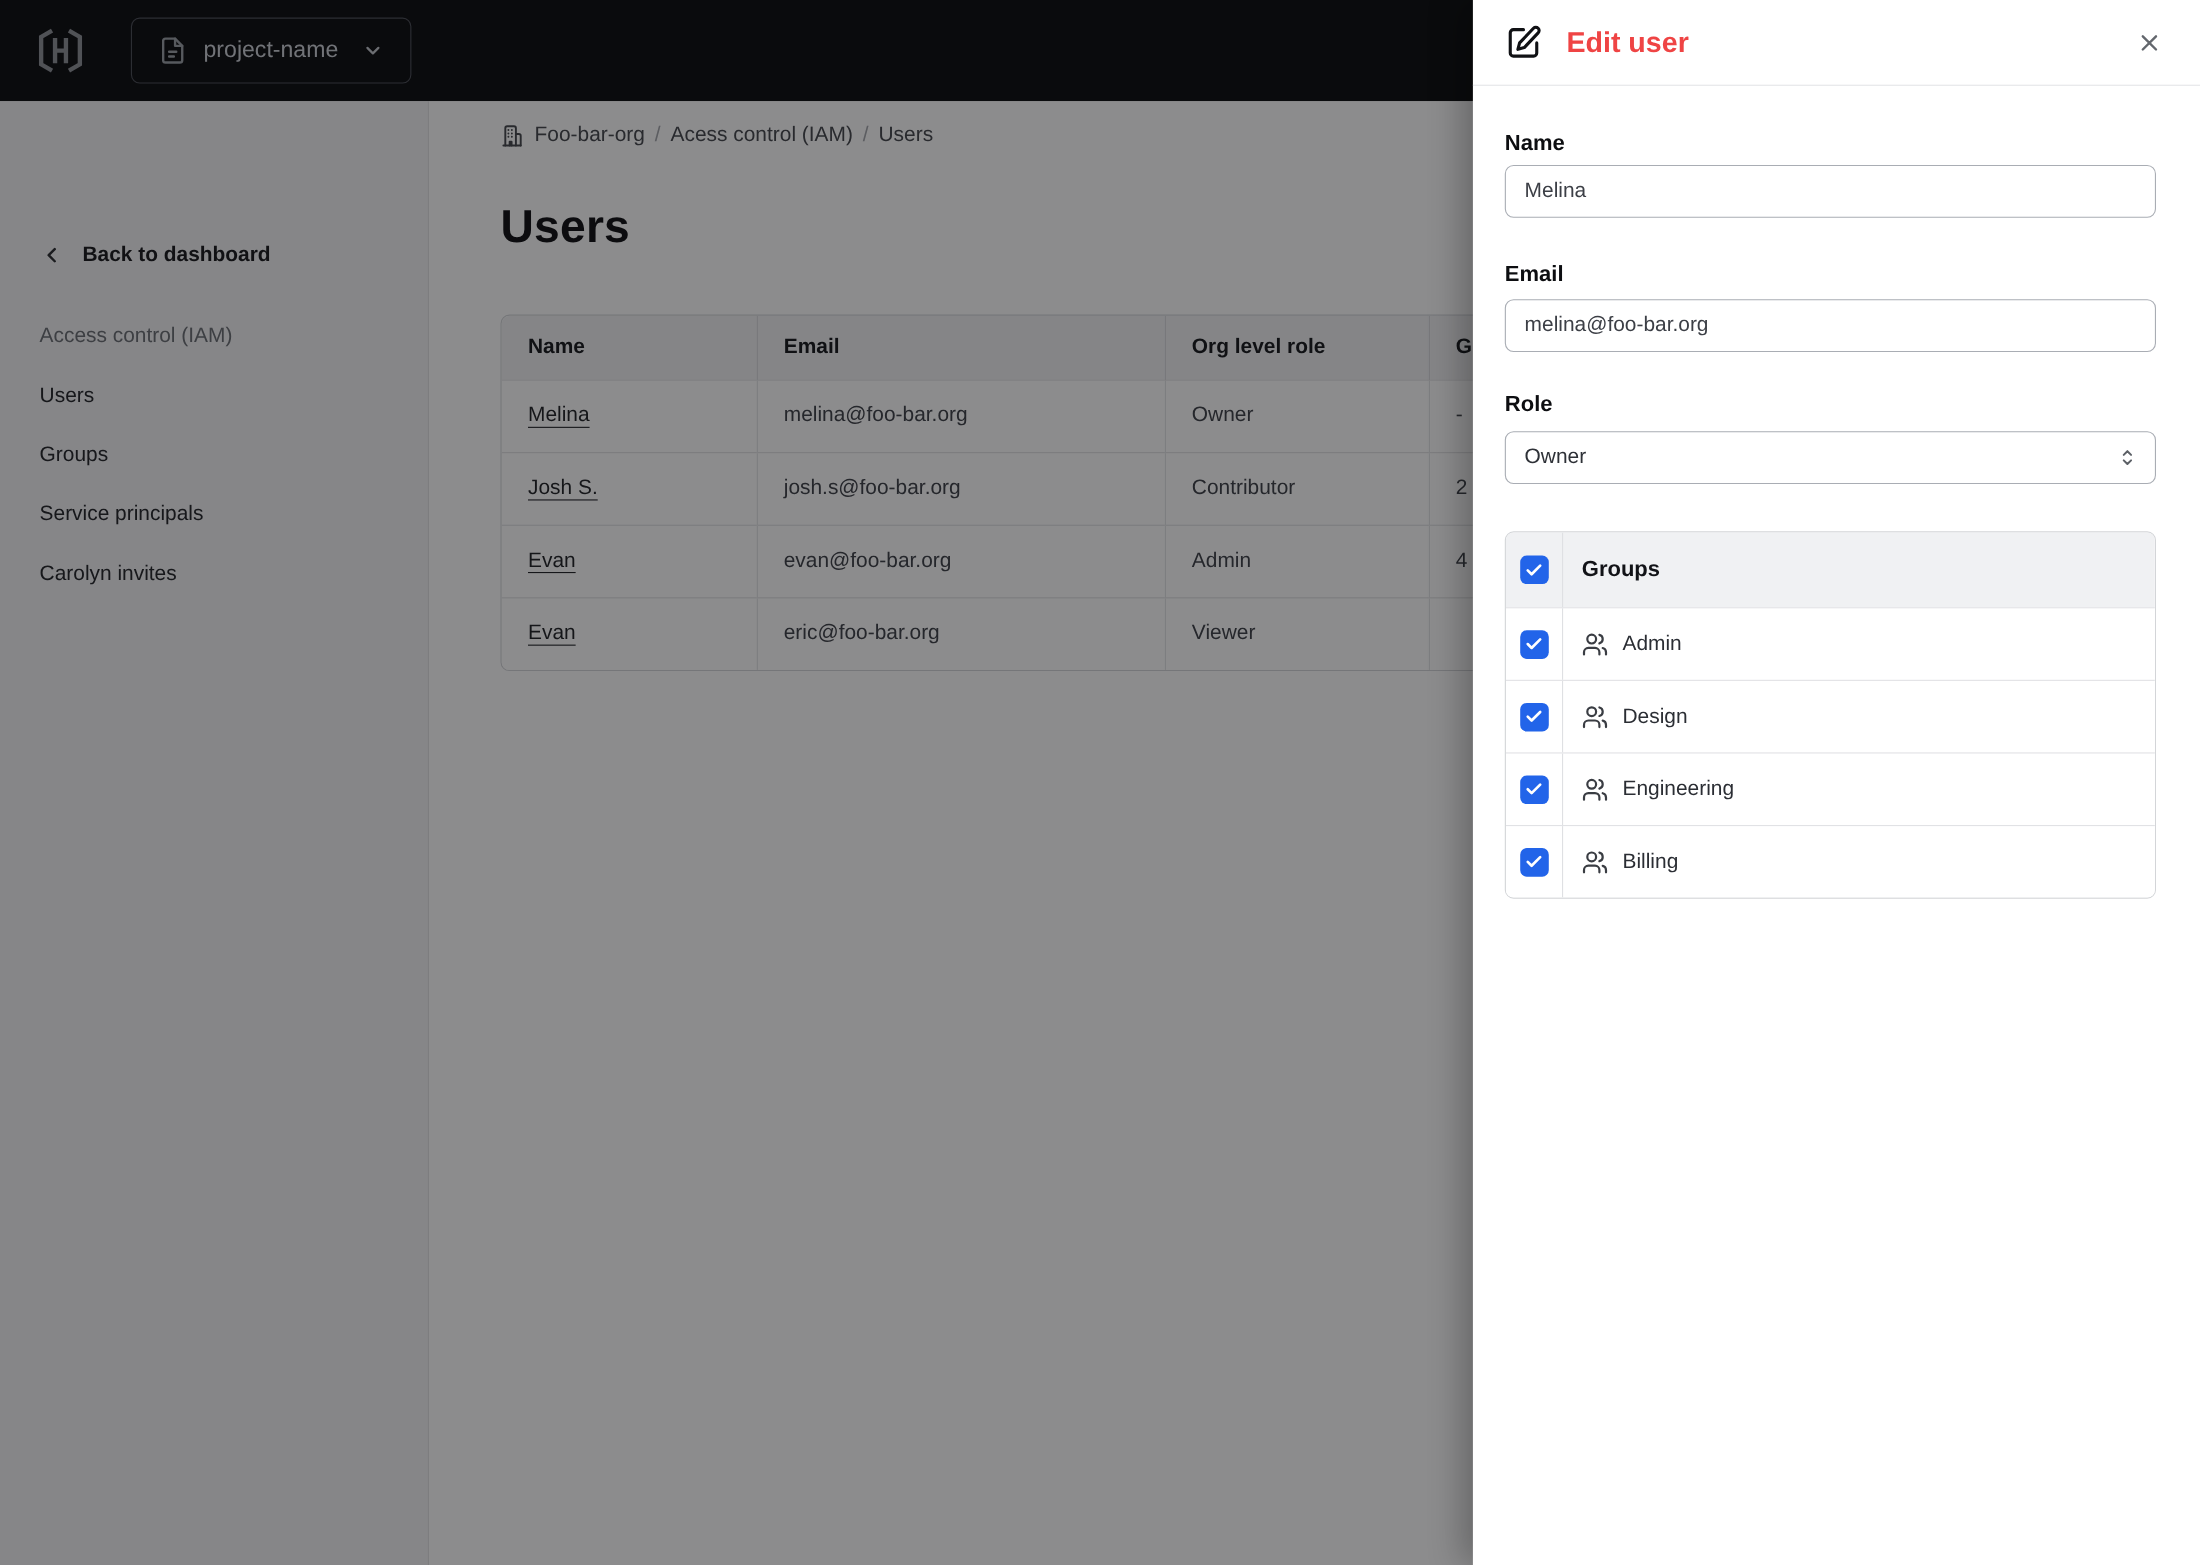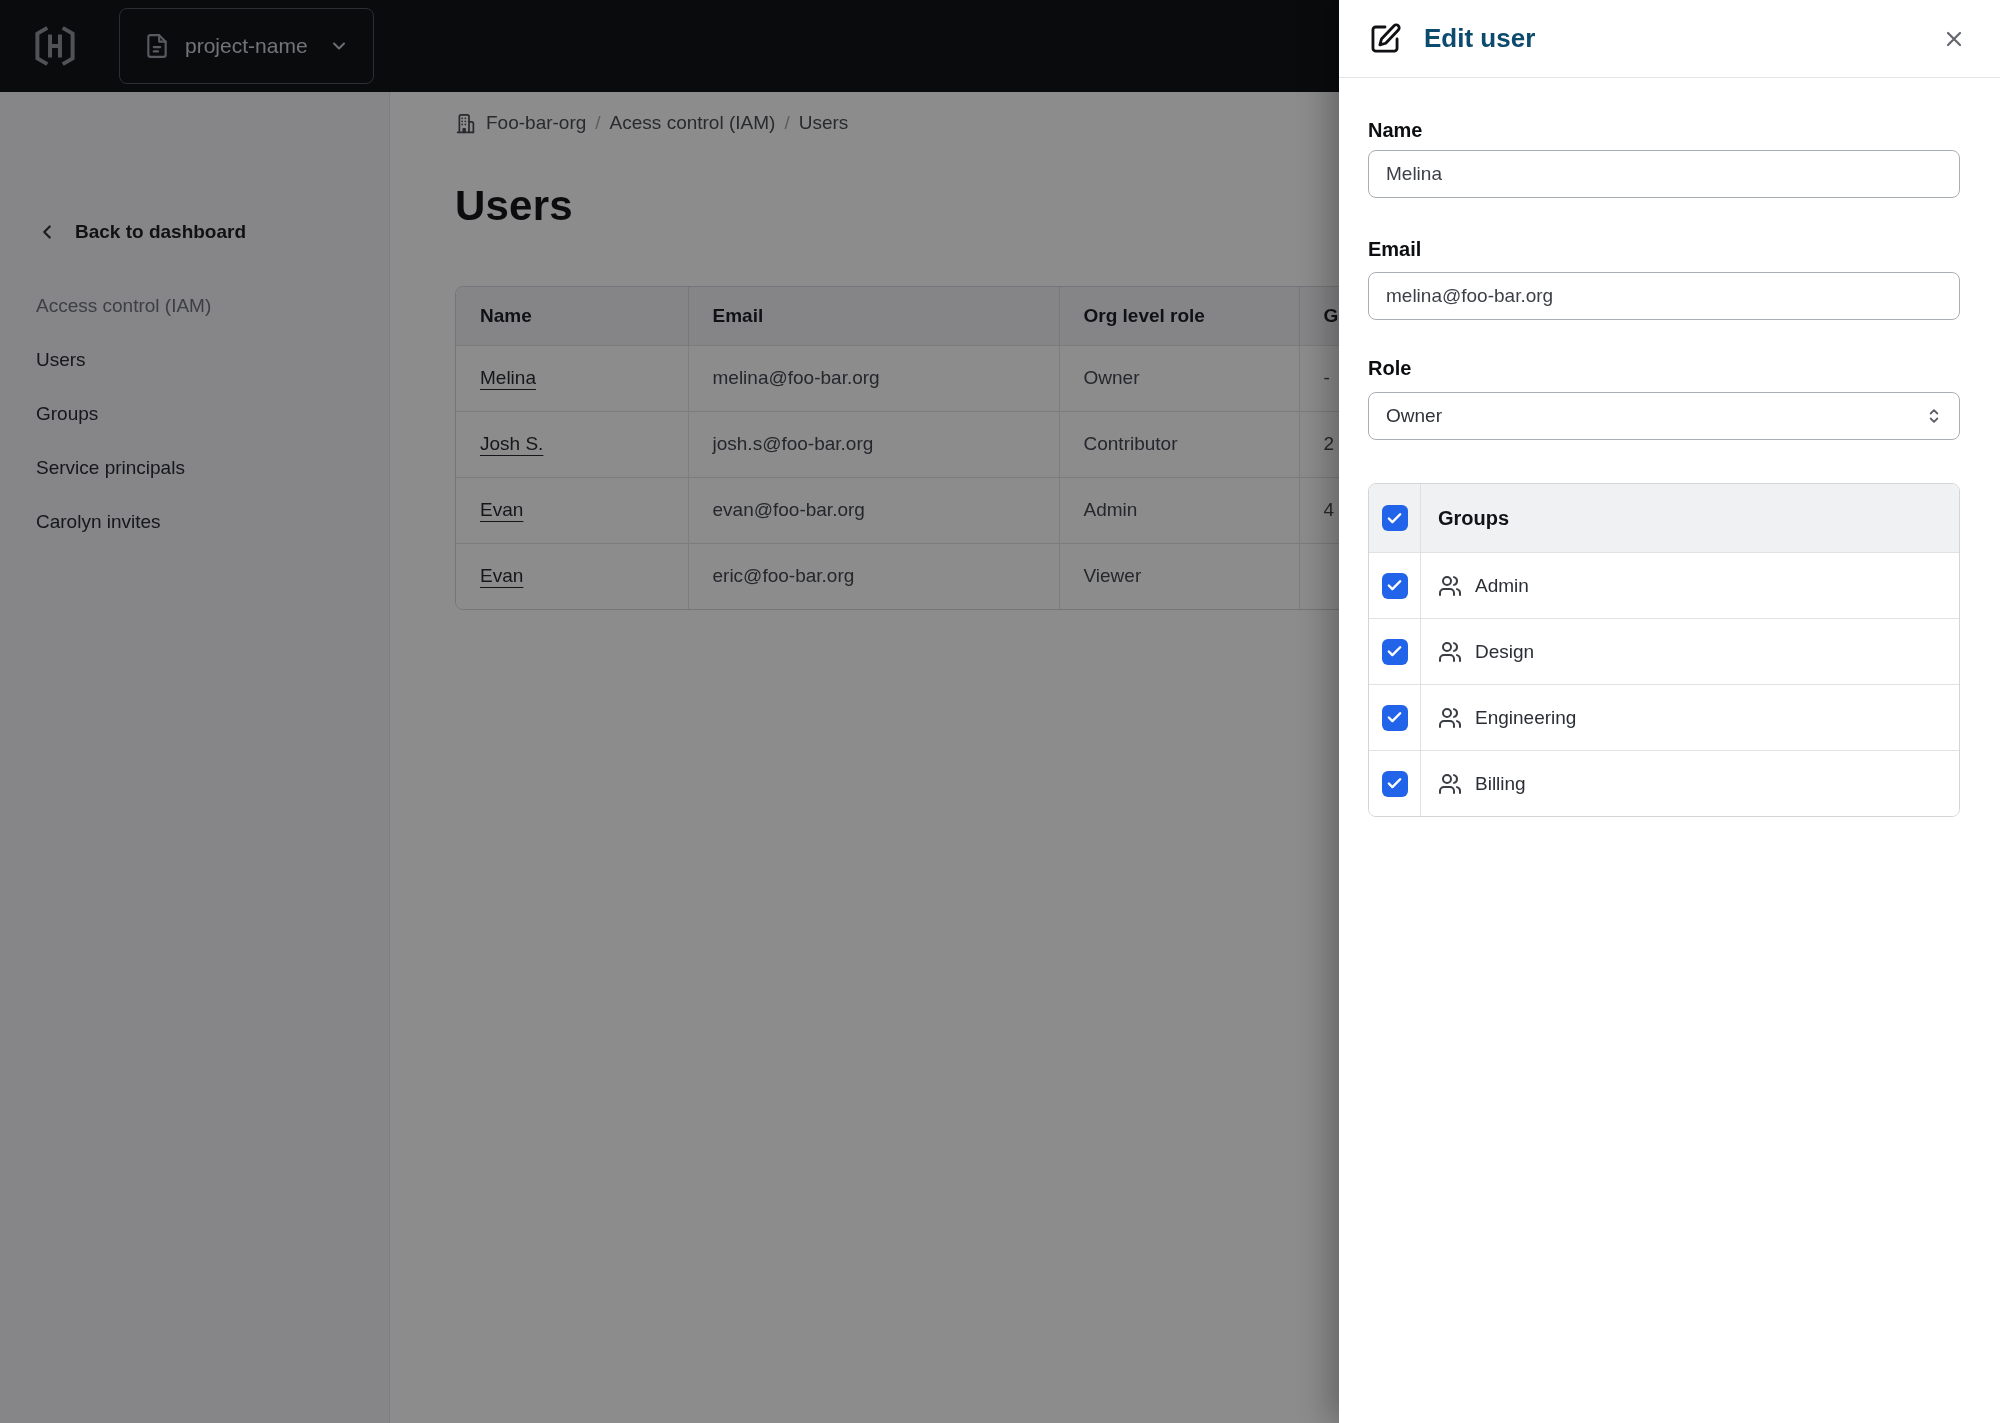--- a/index.html
+++ b/index.html
@@ -10,21 +10,21 @@
   }
   svg { display:block; }
 
   
   .topbar {
     position:absolute; top:0; left:0; width:2000px; height:92px;
     background:#0b0c0f; display:flex; align-items:center; padding-left:33px;
   }
   .logo { width:44px; height:44px; color:#8f9298; cursor:pointer; }
   .project-btn {
-    margin-left:42px; height:76px; padding:0 24px;
+    margin-left:42px; height:60px; padding:0 24px;
     display:flex; align-items:center; gap:15px;
     border:1px solid #4a4e55; border-radius:8px; background:transparent;
     color:#ccd0d6; font-size:21px; font-family:inherit; cursor:pointer;
   }
   .project-btn .doc-ic { color:#9ba0a6; }
   .project-btn .chev { color:#c2c6cc; margin-left:6px; }
 
   
   .sidebar {
     position:absolute; top:92px; left:0; width:390px; bottom:0;
@@ -93,21 +93,21 @@
   .drawer {
     position:absolute; top:0; right:0; width:661px; height:1423px;
     background:#ffffff; z-index:30;
     box-shadow:-10px 0 30px rgba(0,0,0,0.28);
   }
   .drawer-header {
     height:78px; border-bottom:1px solid #e4e5e8;
     display:flex; align-items:center; padding:0 24px 0 29px;
   }
   .drawer-header .edit-ic { color:#101114; }
-  .drawer-title { margin-left:22px; font-size:26px; font-weight:700; color:#0c4a6e; }
+  .drawer-title { margin-left:22px; font-size:26px; font-weight:700; color:#ef4444; }
   .close-btn {
     margin-left:auto; width:44px; height:44px; border:none; background:transparent;
     color:#63676d; cursor:pointer; display:flex; align-items:center; justify-content:center;
   }
   .drawer-body { padding:40px 40px 0 29px; }
   .f-label { font-size:20px; font-weight:700; color:#0d0e11; line-height:24px; }
   .text-input {
     display:block; width:100%; height:48px; margin-top:8px;
     border:1px solid #a9adb4; border-radius:8px; padding:0 17px;
     font-size:19px; color:#3c3f46; font-family:inherit; background:#fff;

